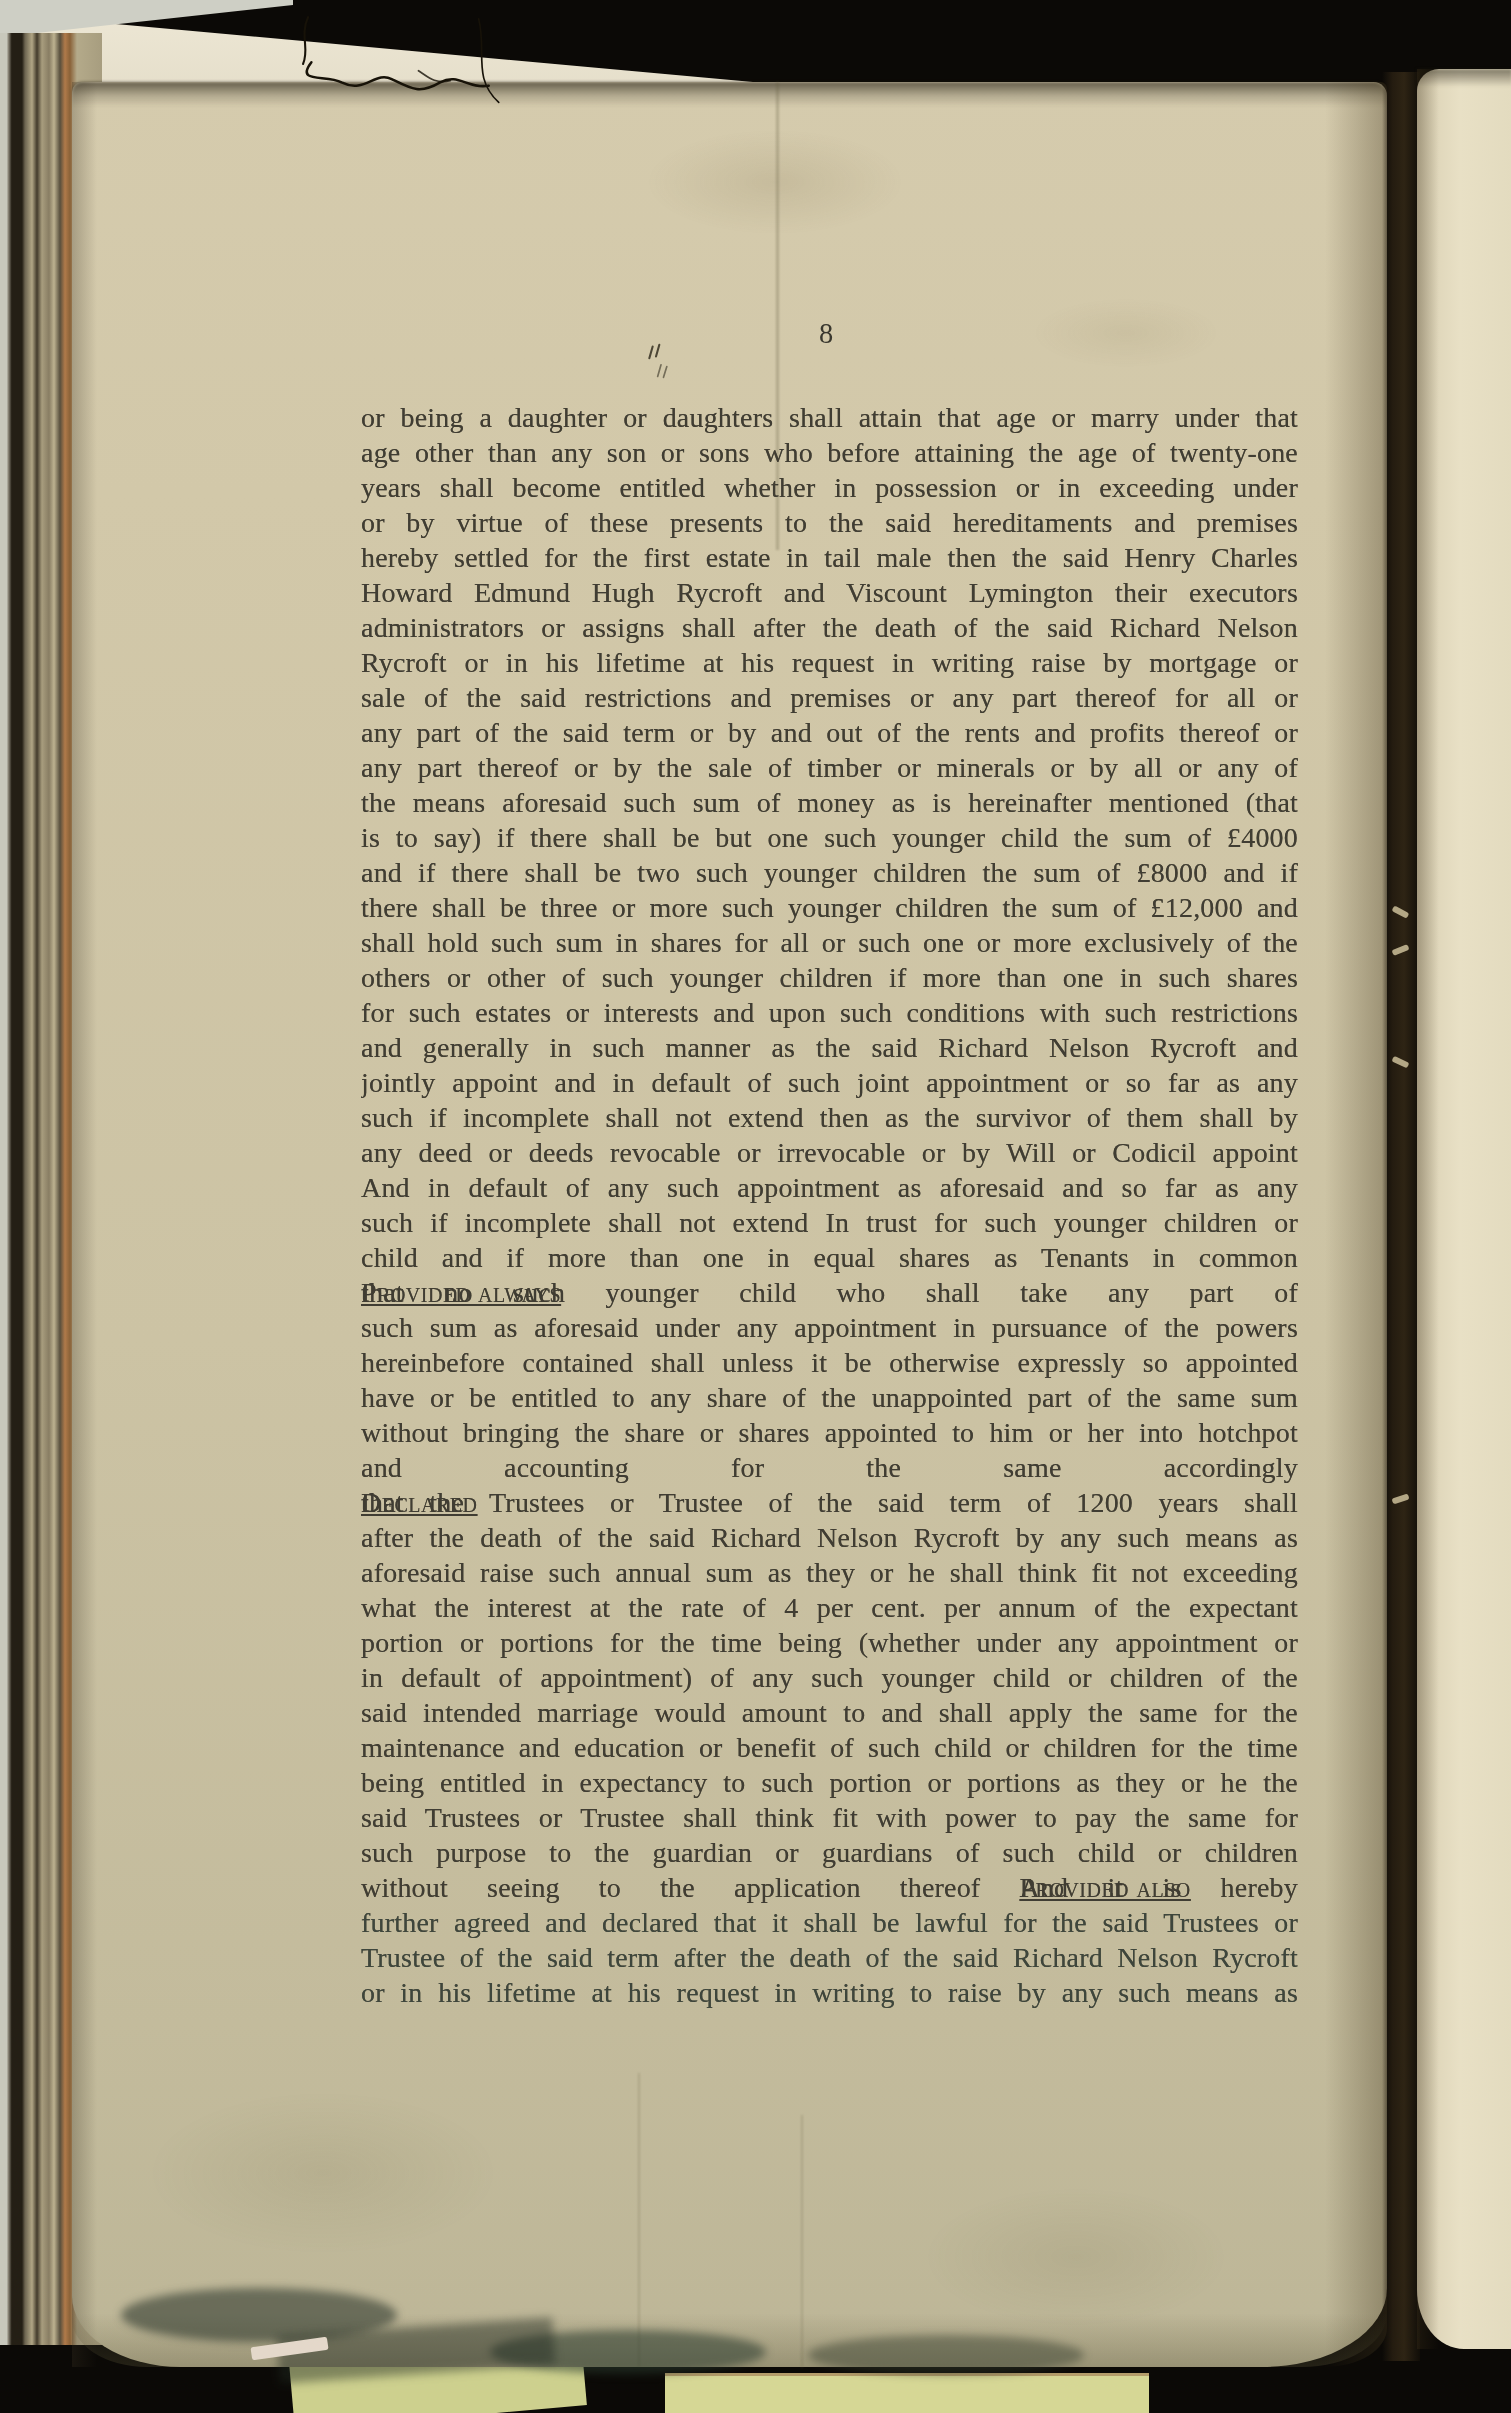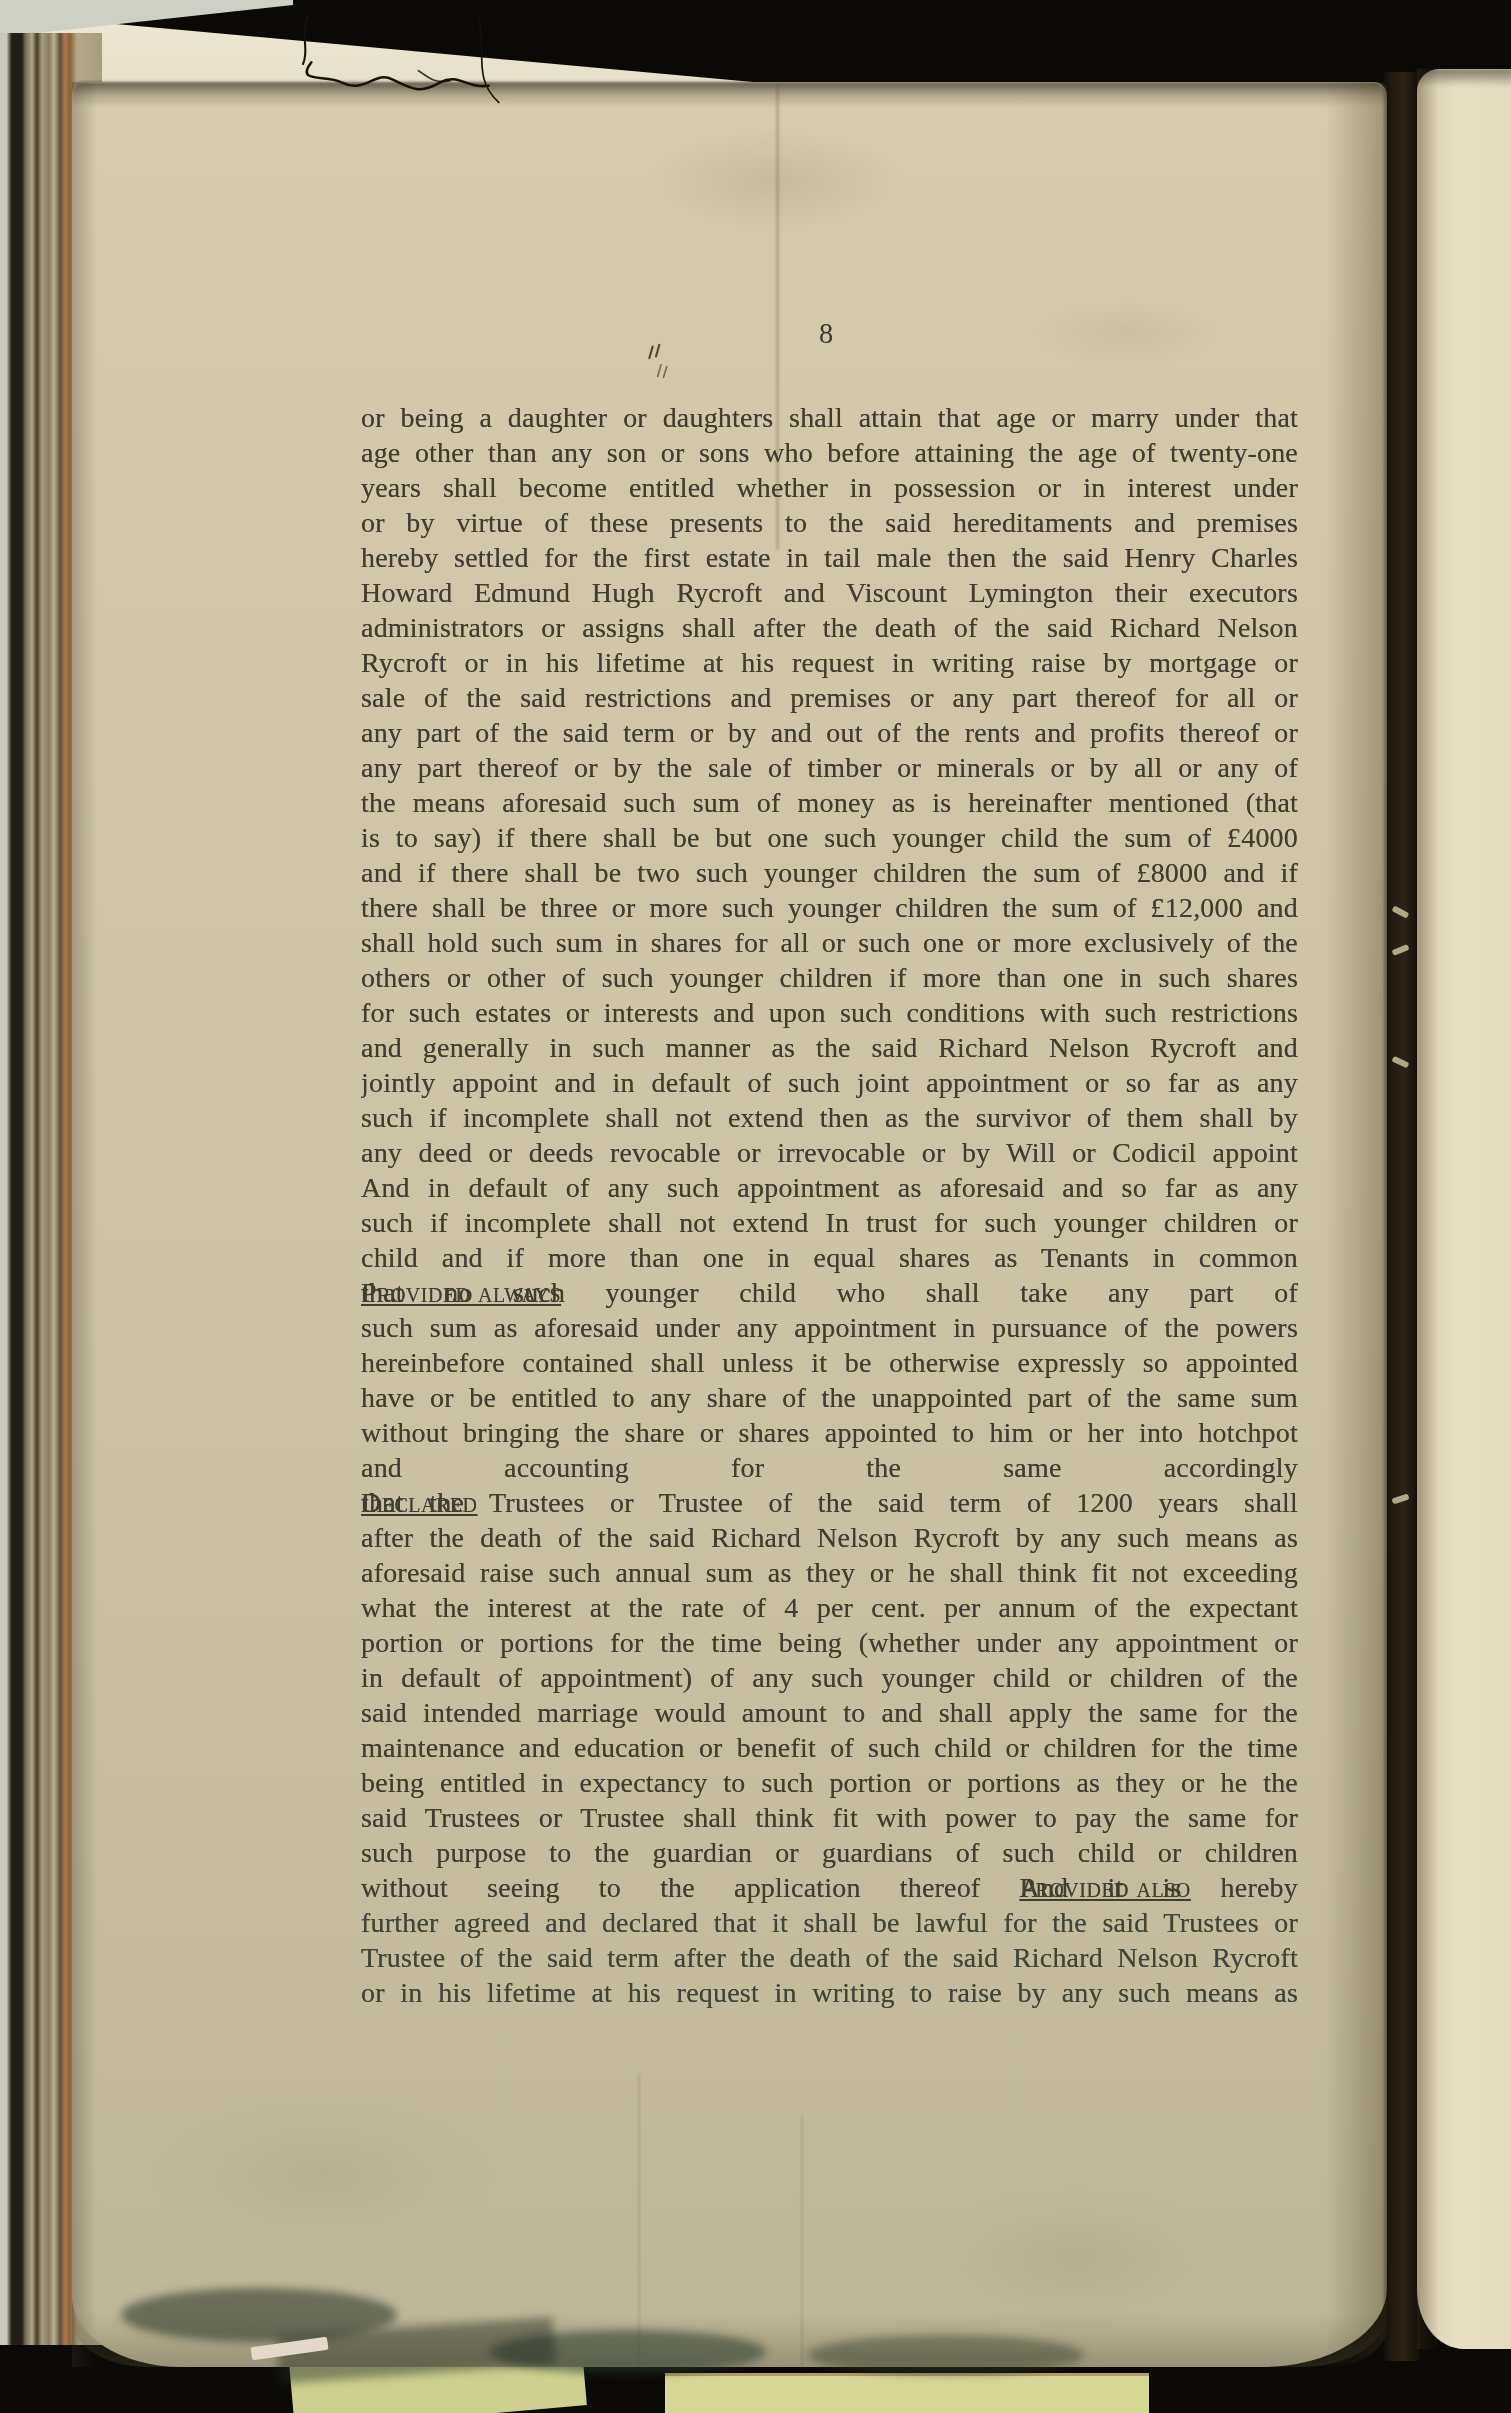--- a/index.html
+++ b/index.html
@@ -147,21 +147,21 @@
 
     <svg class="ticks" viewBox="0 0 30 44">
       <path d="M8,4 L4,18 M16,2 L12,16" stroke="#2b2619" stroke-width="2.5" fill="none" stroke-linecap="round"></path>
       <path d="M18,26 L14,40 M25,28 L21,41" stroke="#2b2619" stroke-width="2" fill="none" stroke-linecap="round" opacity="0.7"></path>
     </svg>
 
     <div class="page-number">8</div>
     <div class="text-block">
         <div class="line">or being a daughter or daughters shall attain that age or marry under that</div>
         <div class="line">age other than any son or sons who before attaining the age of twenty-one</div>
-        <div class="line">years shall become entitled whether in possession or in interest under</div>
+        <div class="line">years shall become entitled whether in possession or in exceeding under</div>
         <div class="line">or by virtue of these presents to the said hereditaments and premises</div>
         <div class="line">hereby settled for the first estate in tail male then the said Henry Charles</div>
         <div class="line">Howard Edmund Hugh Rycroft and Viscount Lymington their executors</div>
         <div class="line">administrators or assigns shall after the death of the said Richard Nelson</div>
         <div class="line">Rycroft or in his lifetime at his request in writing raise by mortgage or</div>
         <div class="line">sale of the said restrictions and premises or any part thereof for all or</div>
         <div class="line">any part of the said term or by and out of the rents and profits thereof or</div>
         <div class="line">any part thereof or by the sale of timber or minerals or by all or any of</div>
         <div class="line">the means aforesaid such sum of money as is hereinafter mentioned (that</div>
         <div class="line">is to say) if there shall be but one such younger child the sum of £4000</div>

